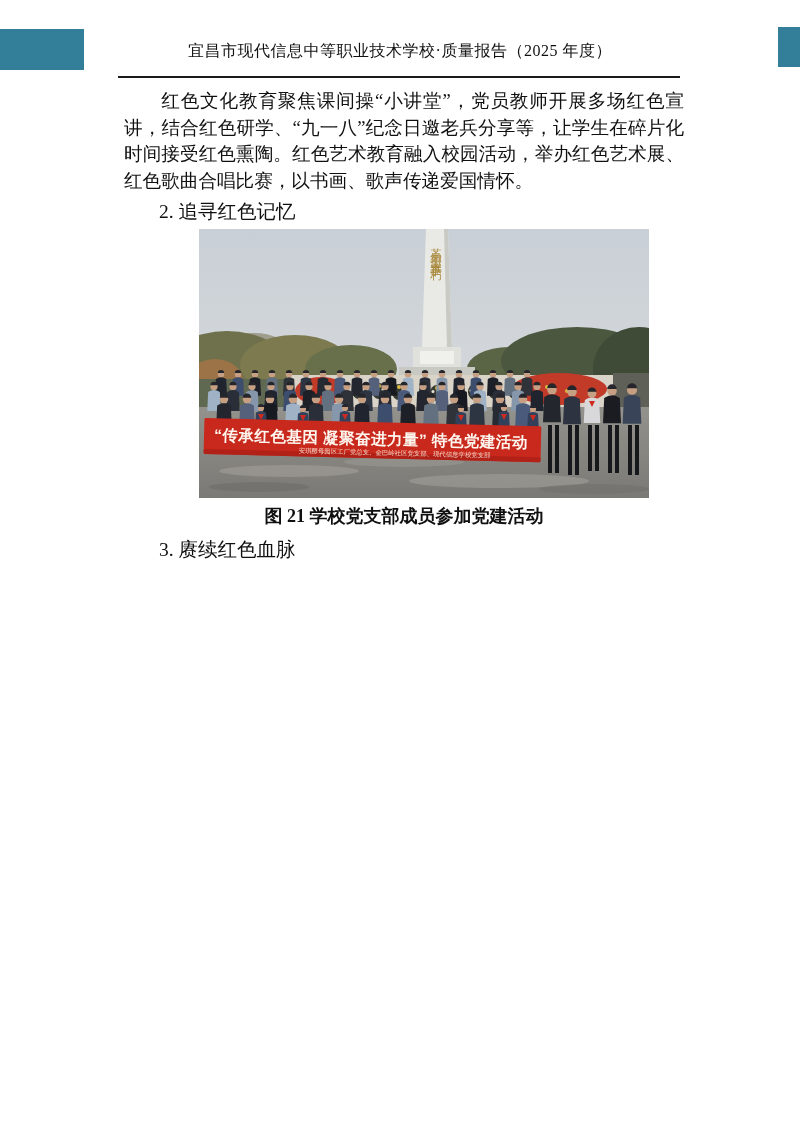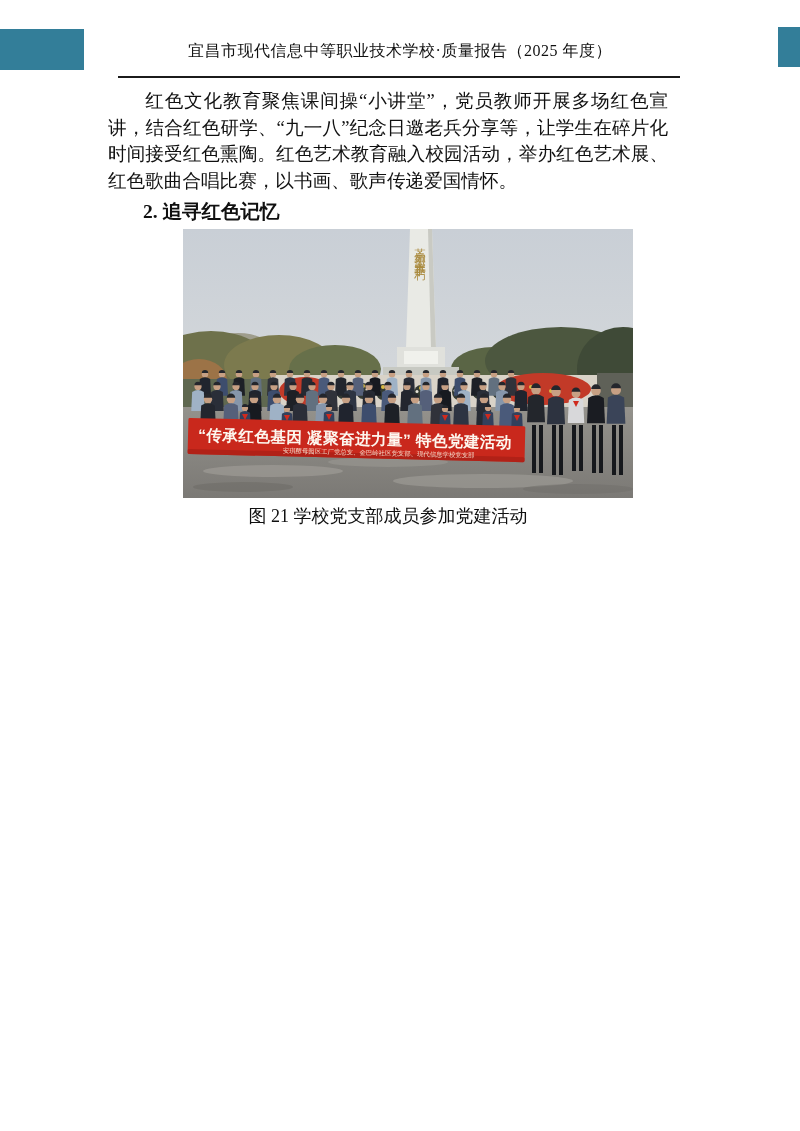--- a/index.html
+++ b/index.html
@@ -5,28 +5,28 @@
   html,body{margin:0;padding:0;background:#fff;}
   .page{
     position:relative;width:800px;height:1010px;background:#ffffff;
     font-family:"Liberation Serif","DejaVu Serif",serif;color:#101010;overflow:hidden;
   }
   .accent-left{position:absolute;left:0;top:29px;width:84px;height:41px;background:#337e99;}
   .accent-right{position:absolute;right:0;top:27px;width:22px;height:40px;background:#337e99;}
   .doc-title{position:absolute;top:41px;left:120px;width:560px;text-align:center;
     font-size:16px;letter-spacing:0.5px;white-space:nowrap;}
   .header-rule{position:absolute;top:76px;left:118px;width:562px;height:2px;background:#1b1b1b;}
-  .content{position:absolute;top:88px;left:108px;width:560px;
+  .content{position:absolute;top:88px;left:124px;width:560px;
     font-size:18.6px;line-height:26.5px;text-align:justify;text-justify:inter-character;}
   p.para{margin:0;text-indent:2em;}
-  .sec{margin:5px 0 4px 0;padding-left:35px;font-size:19.5px;font-weight:bold;line-height:26px;}
+  .sec{margin:5px 0 4px 0;padding-left:35px;font-size:19.5px;font-weight:normal;line-height:26px;}
   .sec3{margin:8px 0 6px 0;}
   figure.fig{margin:2px 0 0 0;}
   svg.photo{display:block;margin-left:75px;}
-  figcaption.cap{margin-top:6px;text-align:center;font-weight:normal;font-size:18px;line-height:25px;}
+  figcaption.cap{margin-top:6px;text-align:center;font-weight:bold;font-size:18px;line-height:25px;}
   .pagenum{position:absolute;top:1050px;left:0;width:800px;text-align:center;
     font-size:13px;font-family:"Liberation Serif","DejaVu Serif",serif;color:#4d7c0f;}
 </style>
 </head>
 <body>
 
 <div class="page">
 
   <div class="accent-left"></div>
   <div class="accent-right"></div>
@@ -203,16 +203,17 @@
         <g transform="rotate(1.4 170 210)">
           <rect x="5" y="193" width="337" height="36" fill="#c9281c" rx="1.5"></rect>
           <rect x="5" y="224" width="337" height="5" fill="#a81f15" opacity="0.75" rx="1.5"></rect>
           <text x="172" y="215" text-anchor="middle" font-size="15.6" font-weight="bold" fill="#fdf7ef" style="font-family:'Liberation Sans',sans-serif;" letter-spacing="0.4">“传承红色基因 凝聚奋进力量” 特色党建活动</text>
           <text x="196" y="225.5" text-anchor="middle" font-size="6.4" fill="#f3d9c9" style="font-family:'Liberation Sans',sans-serif;">安琪酵母园区工厂党总支、金巴岭社区党支部、现代信息学校党支部</text>
         </g>
       </svg>
       <figcaption class="cap">图 21 学校党支部成员参加党建活动</figcaption>
     </figure>
 
+    <div class="sec sec3">3. 赓续红色血脉</div>
   </div>
 
   <div class="pagenum">31</div>
 </div>
 
 </body></html>

